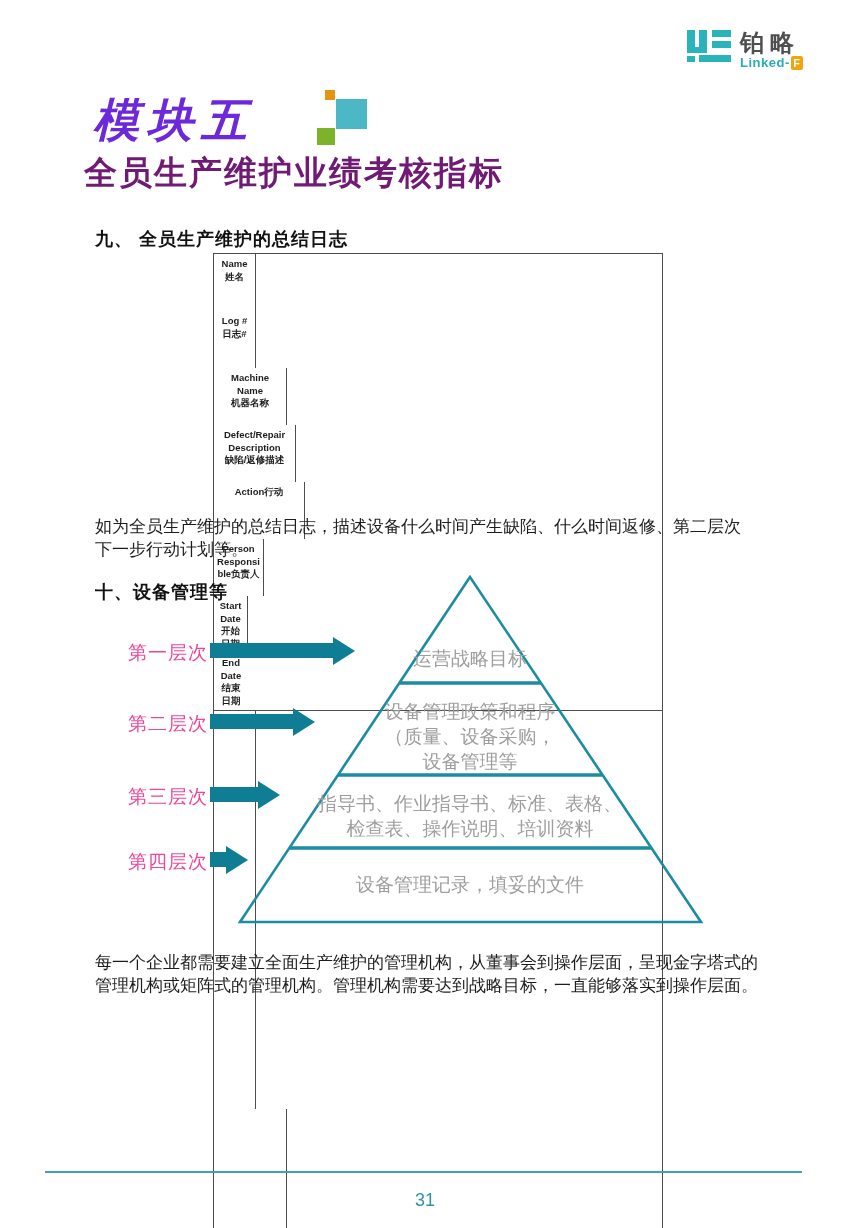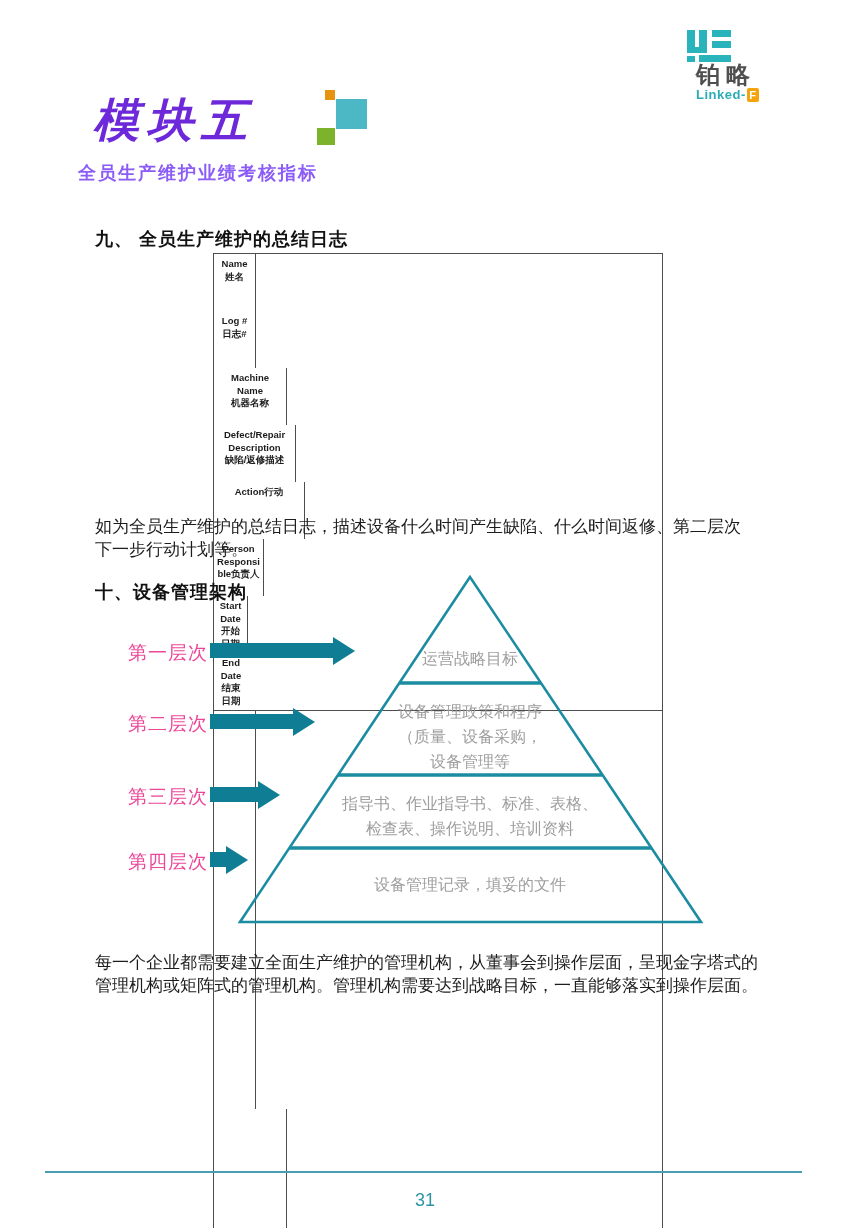--- a/index.html
+++ b/index.html
@@ -3,39 +3,39 @@
 <meta charset="utf-8">
 <style>
   * { margin:0; padding:0; box-sizing:border-box; }
   html,body { background:#e9e9e9; }
   .page {
     position:relative; width:850px; height:1228px; background:#ffffff;
     margin:0 auto; overflow:hidden;
     font-family:"Liberation Sans", sans-serif; color:#1c1c1c;
   }
   
-  .logo { position:absolute; left:687px; top:30px; display:flex;flex-direction:column; }
+  .logo { position:absolute; left:687px; top:30px; display:flex; }
   .logo-icon { width:44px; height:32px; }
   .logo-text { margin-left:9px; }
   .logo-cn { font-size:24px; font-weight:bold; color:#4f4f4f; letter-spacing:6px; line-height:26px; }
   .logo-en { font-size:13px; font-weight:bold; color:#2aacb5; letter-spacing:0.5px; line-height:14px; }
   .logo-f { display:inline-block; background:#f3a40c; color:#ffffff; font-size:11px;
             padding:0 2.5px; margin-left:1px; border-radius:2px; }
   
   .deco-sq { position:absolute; }
   .sq-orange { left:325px; top:90px;  width:10px; height:10px; background:#e6940f; }
   .sq-teal   { left:336px; top:99px;  width:31px; height:30px; background:#4cb8c6; }
   .sq-green  { left:317px; top:128px; width:18px; height:17px; background:#7db32b; }
   .title-module {
     position:absolute; left:93px; top:94px; font-family:"DejaVu Serif", serif;
     font-size:46px; font-weight:bold; color:#6d28d9; letter-spacing:8px; line-height:52px;font-style:italic;
   }
   .title-sub {
-    position:absolute; left:78px; top:156px; font-family:"DejaVu Serif", serif;
-    font-size:18px; font-weight:600; color:#8b5cf6; letter-spacing:2px; line-height:34px;
+    position:absolute; left:84px; top:156px; font-family:"DejaVu Serif", serif;
+    font-size:33px; font-weight:600; color:#701a75; letter-spacing:2px; line-height:34px;
   }
   
   .sec-heading { position:absolute; left:95px; font-size:18px; font-weight:bold; color:#121212; letter-spacing:1px; }
   .sec9 { top:227px; }
   .sec10 { top:580px; }
   
   .log-table { position:absolute; left:213px; top:253px; width:450px; border:1px solid #4d4d4d; }
   .trow { display:flex;flex-direction:column; }
   .tcell { border-right:1px solid #4d4d4d; }
   .tcell:last-child { border-right:none; }
@@ -47,21 +47,21 @@
   .tbody .tcell { height:199px; }
   .c0{width:42px}.c1{width:42px}.c2{width:73px}.c3{width:82px}.c4{width:91px}.c5{width:50px}.c6{width:34px}.c7{width:34px}
   
   .note { position:absolute; left:95px; width:680px; font-size:17px; line-height:23px;
           color:#1c1c1c; white-space:pre-line; }
   .note1 { top:515px; }
   .note2 { top:951px; }
   
   .pyr-svg { position:absolute; left:230px; top:570px; width:480px; height:360px; }
   .pyr-text { position:absolute; left:290px; width:360px; text-align:center;
-              color:#9e9e9e; font-size:16px; line-height:25px; white-space:pre-line; }
+              color:#9e9e9e; font-size:19px; line-height:25px; white-space:pre-line; }
   .pt1 { top:646px; }
   .pt2 { top:699px; }
   .pt3 { top:791px; }
   .pt4 { top:872px; }
   .lvl-label { position:absolute; left:128px; font-size:19px; color:#ec4899; letter-spacing:1px; }
   .ll1 { top:640px; } .ll2 { top:711px; } .ll3 { top:784px; } .ll4 { top:849px; }
   .arrow { position:absolute; height:15px; background:#0f7e95; }
   .arrow::after {
     content:""; position:absolute; left:100%; top:50%; transform:translateY(-50%);
     width:0; height:0; border-top:14px solid transparent; border-bottom:14px solid transparent;
@@ -141,21 +141,21 @@
       <div class="tcell c4"></div>
       <div class="tcell c5"></div>
       <div class="tcell c6"></div>
       <div class="tcell c7"></div>
     </div>
   </div>
 
   <p class="note note1">如为全员生产维护的总结日志，描述设备什么时间产生缺陷、什么时间返修、第二层次
 下一步行动计划等。</p>
 
-  <div class="sec-heading sec10">十、设备管理架构</div>
+  <div class="sec-heading sec10">十、设备管理等</div>
 
   <svg class="pyr-svg" viewBox="230 570 480 360">
     <polygon points="470,577 240,922 701,922" fill="none" stroke="#1b8ca1" stroke-width="2.6"></polygon>
     <line x1="399" y1="683" x2="541" y2="683" stroke="#1b8ca1" stroke-width="3.6"></line>
     <line x1="338" y1="775" x2="602" y2="775" stroke="#1b8ca1" stroke-width="3.6"></line>
     <line x1="289" y1="848" x2="651" y2="848" stroke="#1b8ca1" stroke-width="3.6"></line>
   </svg>
 
   <div class="pyr-text pt1">运营战略目标</div>
   <div class="pyr-text pt2">设备管理政策和程序

